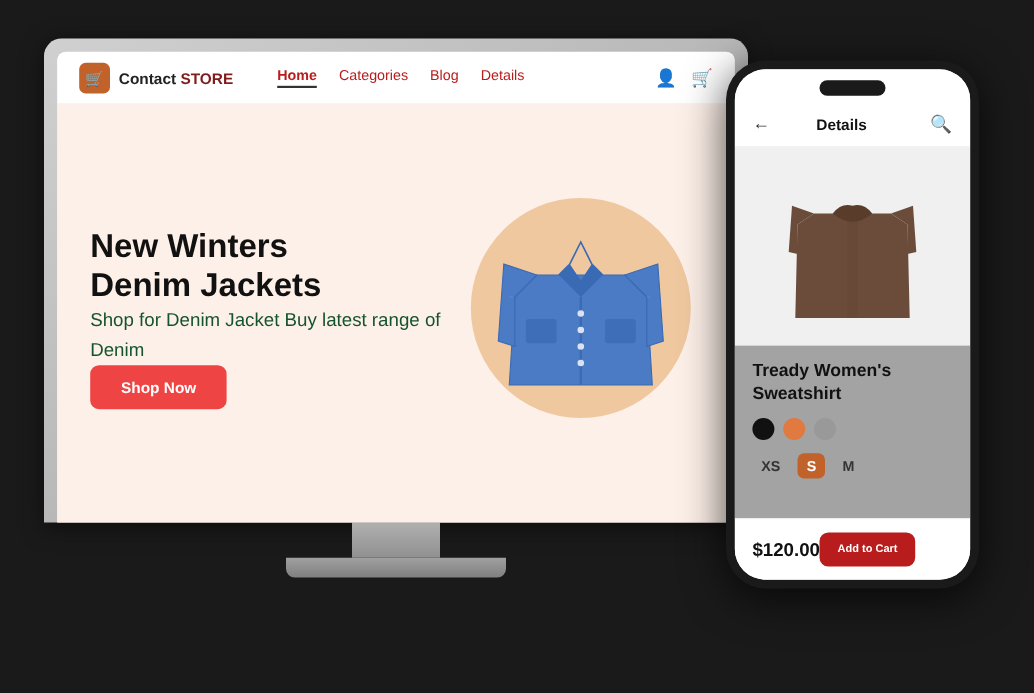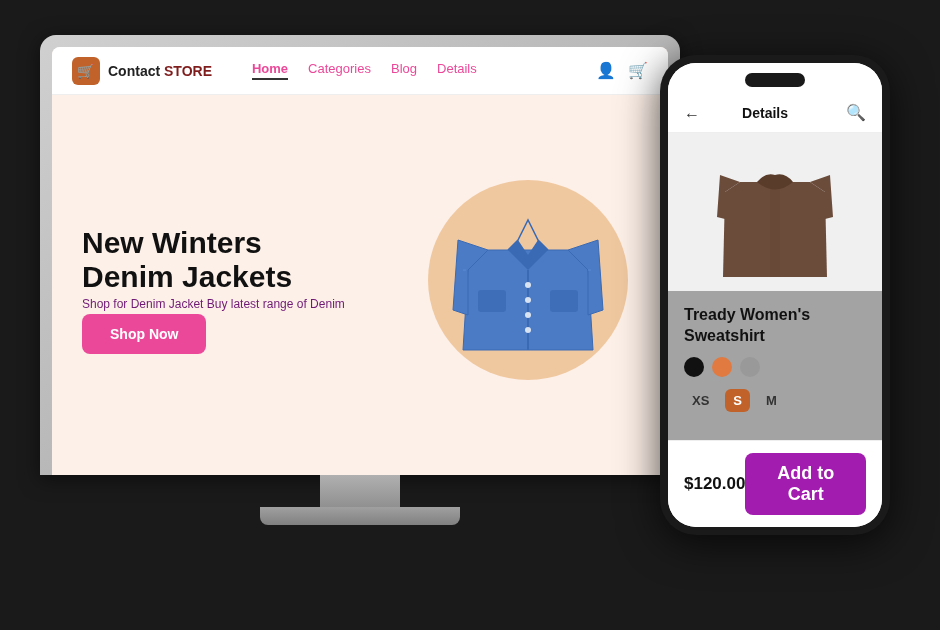--- a/index.html
+++ b/index.html
@@ -98,21 +98,21 @@
 
     .logo-store {
       color: #7f1d1d;
     }
 
     .nav-links {
       display: flex;
       gap: 20px;
       margin-left: 40px;
       font-size: 13px;
-      color: #ec4899;
+      color: #b91c1c;
     }
 
     .nav-links span.active {
       font-weight: 700;
       border-bottom: 2px solid #333;
       padding-bottom: 2px;
     }
 
     .nav-icons {
       margin-left: auto;
@@ -138,27 +138,27 @@
 
     .hero-title {
       font-size: 30px;
       font-weight: 900;
       color: #111;
       line-height: 1.15;
       margin-bottom: 0;
     }
 
     .hero-subtitle {
-      font-size: 12px;
-      color: #701a75;
+      font-size: 17px;
+      color: #14532d;
       line-height: 1.6;
     }
 
     .shop-now-btn {
-      background: #ec4899;
+      background: #ef4444;
       color: white;
       border: none;
       padding: 12px 28px;
       border-radius: 8px;
       font-size: 14px;
       font-weight: 700;
       cursor: pointer;
     }
 
     .hero-image-area {
@@ -336,26 +336,26 @@
       border-top: 1px solid #eee;
     }
 
     .product-price {
       font-size: 17px;
       font-weight: 800;
       color: #111;
     }
 
     .add-to-cart-btn {
-      background: #a21caf;
+      background: #b91c1c;
       color: white;
       border: none;
       padding: 10px 16px;
       border-radius: 8px;
-      font-size: 18px;
+      font-size: 10px;
       font-weight: 700;
       cursor: pointer;
     }
   </style>
 </head>
 <body>
 
 <div class="scene">
 
   <div class="monitor">

